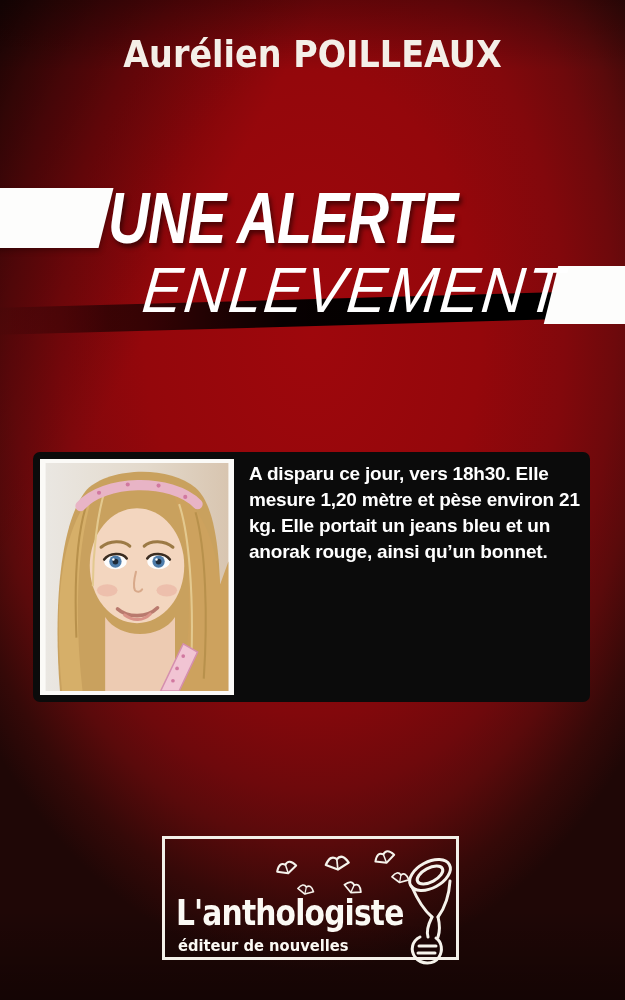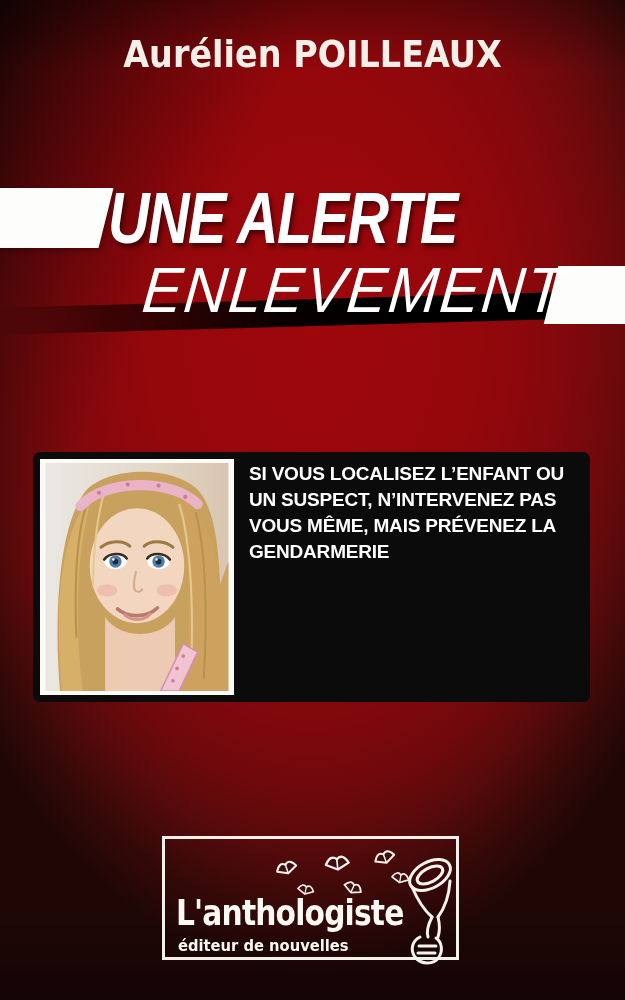--- a/index.html
+++ b/index.html
@@ -163,21 +163,21 @@
         <circle cx="110" cy="22" r="2" fill="#d178a0"></circle>
         <circle cx="136" cy="33" r="2" fill="#d178a0"></circle>
 
         <path d="M112,222 L134,176 L148,184 L130,222 Z" fill="#f1c4d3" stroke="#d58fae" stroke-width="1.5"></path>
         <circle cx="134" cy="188" r="1.8" fill="#d178a0"></circle>
         <circle cx="128" cy="200" r="1.8" fill="#d178a0"></circle>
         <circle cx="124" cy="212" r="1.8" fill="#d178a0"></circle>
       </svg>
     </div>
     <div class="alert-text">
-      <p>SI VOUS LOCALISEZ L’ENFANT OU UN SUSPECT, N’INTERVENEZ PAS VOUS MÊME, MAIS PRÉVENEZ LA GENDARMERIE</p>
+      <p>A disparu ce jour, vers 18h30. Elle mesure 1,20 mètre et pèse environ 21 kg. Elle portait un jeans bleu et un anorak rouge, ainsi qu’un bonnet.</p>
     </div>
   </div>
 
   <div class="publisher-box">
     <svg class="books-icon" viewBox="0 0 152 64" aria-hidden="true">
       <defs>
         <g id="bk">
           <path d="M0,7 Q5,-2 10,3 Q15,-2 20,7 L10,12 Z" fill="#400e10" stroke="#f6f3ec" stroke-width="2" stroke-linejoin="round"></path>
           <path d="M10,3 L10,12" stroke="#f6f3ec" stroke-width="1.5"></path>
         </g>

